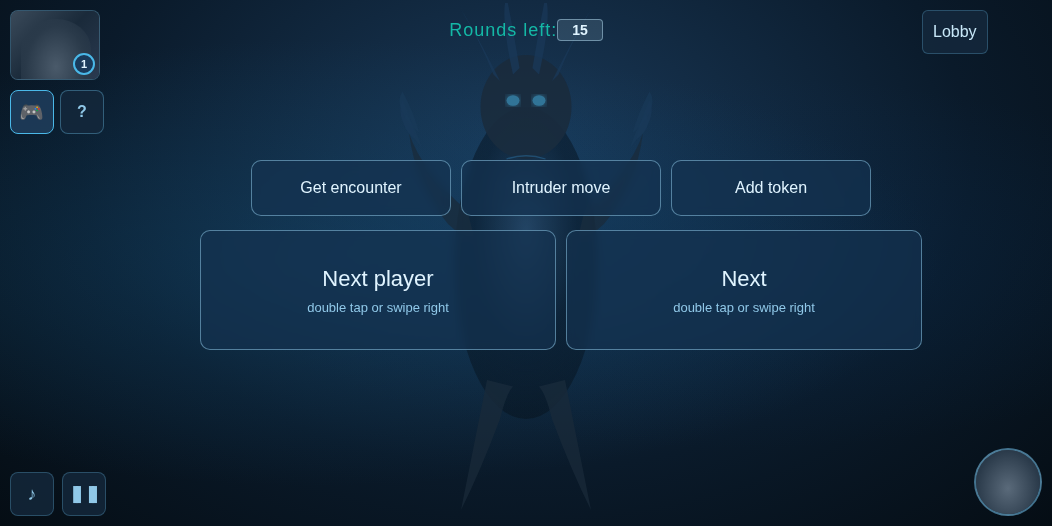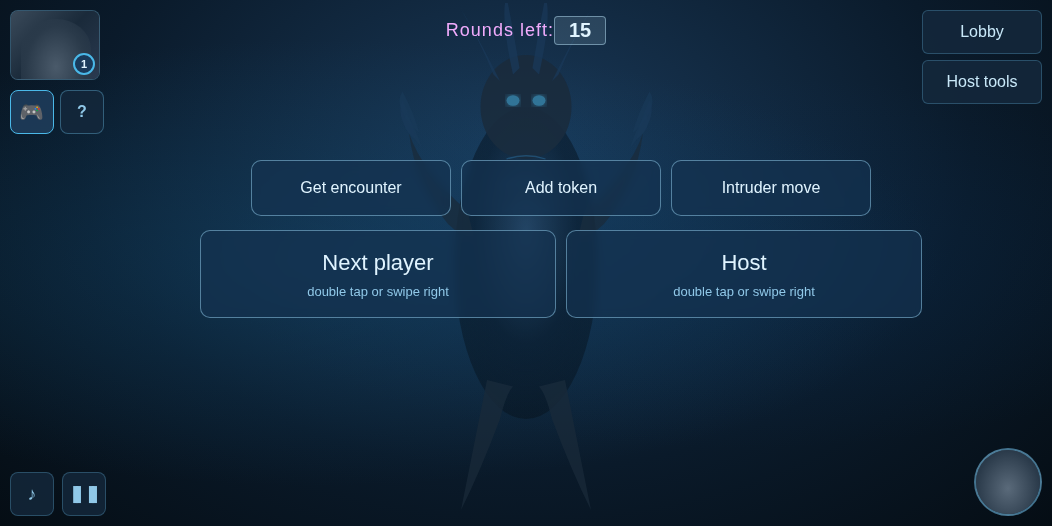--- a/index.html
+++ b/index.html
@@ -59,29 +59,29 @@
       top: 0;
       left: 0;
       right: 0;
       height: 60px;
       display: flex;
       align-items: center;
       justify-content: center;
       z-index: 10;
     }
     .rounds-label {
-      color: #f0abfc;
+      color: #14b8a6;
       font-size: 18px;
       letter-spacing: 1px;
     }
     .rounds-value {
       background: rgba(180,220,240,0.15);
       border: 1px solid rgba(180,220,240,0.5);
       color: #e0f4ff;
-      font-size: 20px;
+      font-size: 14px;
       font-weight: bold;
       padding: 2px 14px;
       border-radius: 4px;
       min-width: 44px;
       text-align: center;
     }
 
     
     .left-panel {
       position: absolute;
@@ -188,42 +188,42 @@
       backdrop-filter: blur(4px);
     }
 
     .btn-small {
       flex: 1;
       height: 56px;
       max-width: 200px;
     }
     .btn-large {
       flex: 1;
-      height: 88px;
+      height: 120px;
       flex-direction: column;
       gap: 8px;
     }
     .btn-large .btn-title {
       font-size: 22px;
       font-weight: 500;
       color: #e0f4ff;
     }
     .btn-large .btn-subtitle {
       font-size: 13px;
       color: #90c8e8;
     }
 
     
     .right-panel {
       position: absolute;
       right: 10px;
       top: 10px;
       z-index: 10;
       display: flex;
-      flex-direction: column;
+      flex-direction: row;
       gap: 6px;
       width: 120px;
     }
     .nav-btn {
       background: rgba(20,40,60,0.85);
       border: 1px solid rgba(100,180,220,0.3);
       border-radius: 6px;
       color: #c8e8f8;
       font-size: 16px;
       padding: 12px 10px;
@@ -347,39 +347,38 @@
   <div class="icon-buttons">
     <div class="icon-btn active">🎮</div>
     <div class="icon-btn" style="font-weight:bold; font-size:16px;">?</div>
   </div>
 </div>
 
 <div class="action-area">
 
   <div class="action-row">
     <button class="action-btn btn-small">Get encounter</button>
+    <button class="action-btn btn-small">Intruder move</button>
     <button class="action-btn btn-small">Add token</button>
-    <button class="action-btn btn-small">Intruder move</button>
   </div>
 
   <div class="action-row">
     <button class="action-btn btn-large">
       <span class="btn-title">Next player</span>
       <span class="btn-subtitle">double tap or swipe right</span>
     </button>
     <button class="action-btn btn-large">
-      <span class="btn-title">Host</span>
+      <span class="btn-title">Next</span>
       <span class="btn-subtitle">double tap or swipe right</span>
     </button>
   </div>
 </div>
 
 <div class="right-panel">
   <button class="nav-btn">Lobby</button>
-  <button class="nav-btn">Host tools</button>
 </div>
 
 <div class="bottom-left">
   <div class="audio-btn">
     <span>♪</span>
   </div>
   <div class="audio-btn">
     <span style="font-size:14px; letter-spacing:-2px;">▐▌▐▌</span>
   </div>
 </div>

